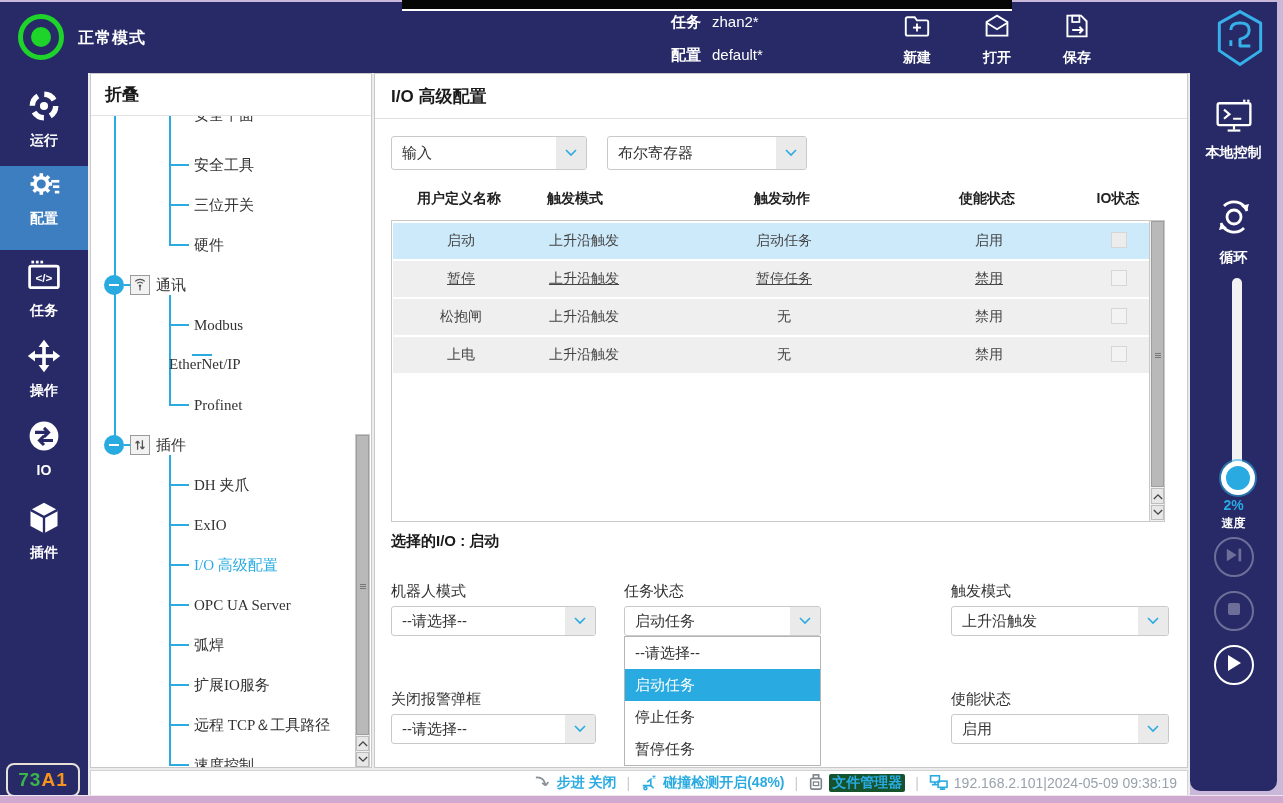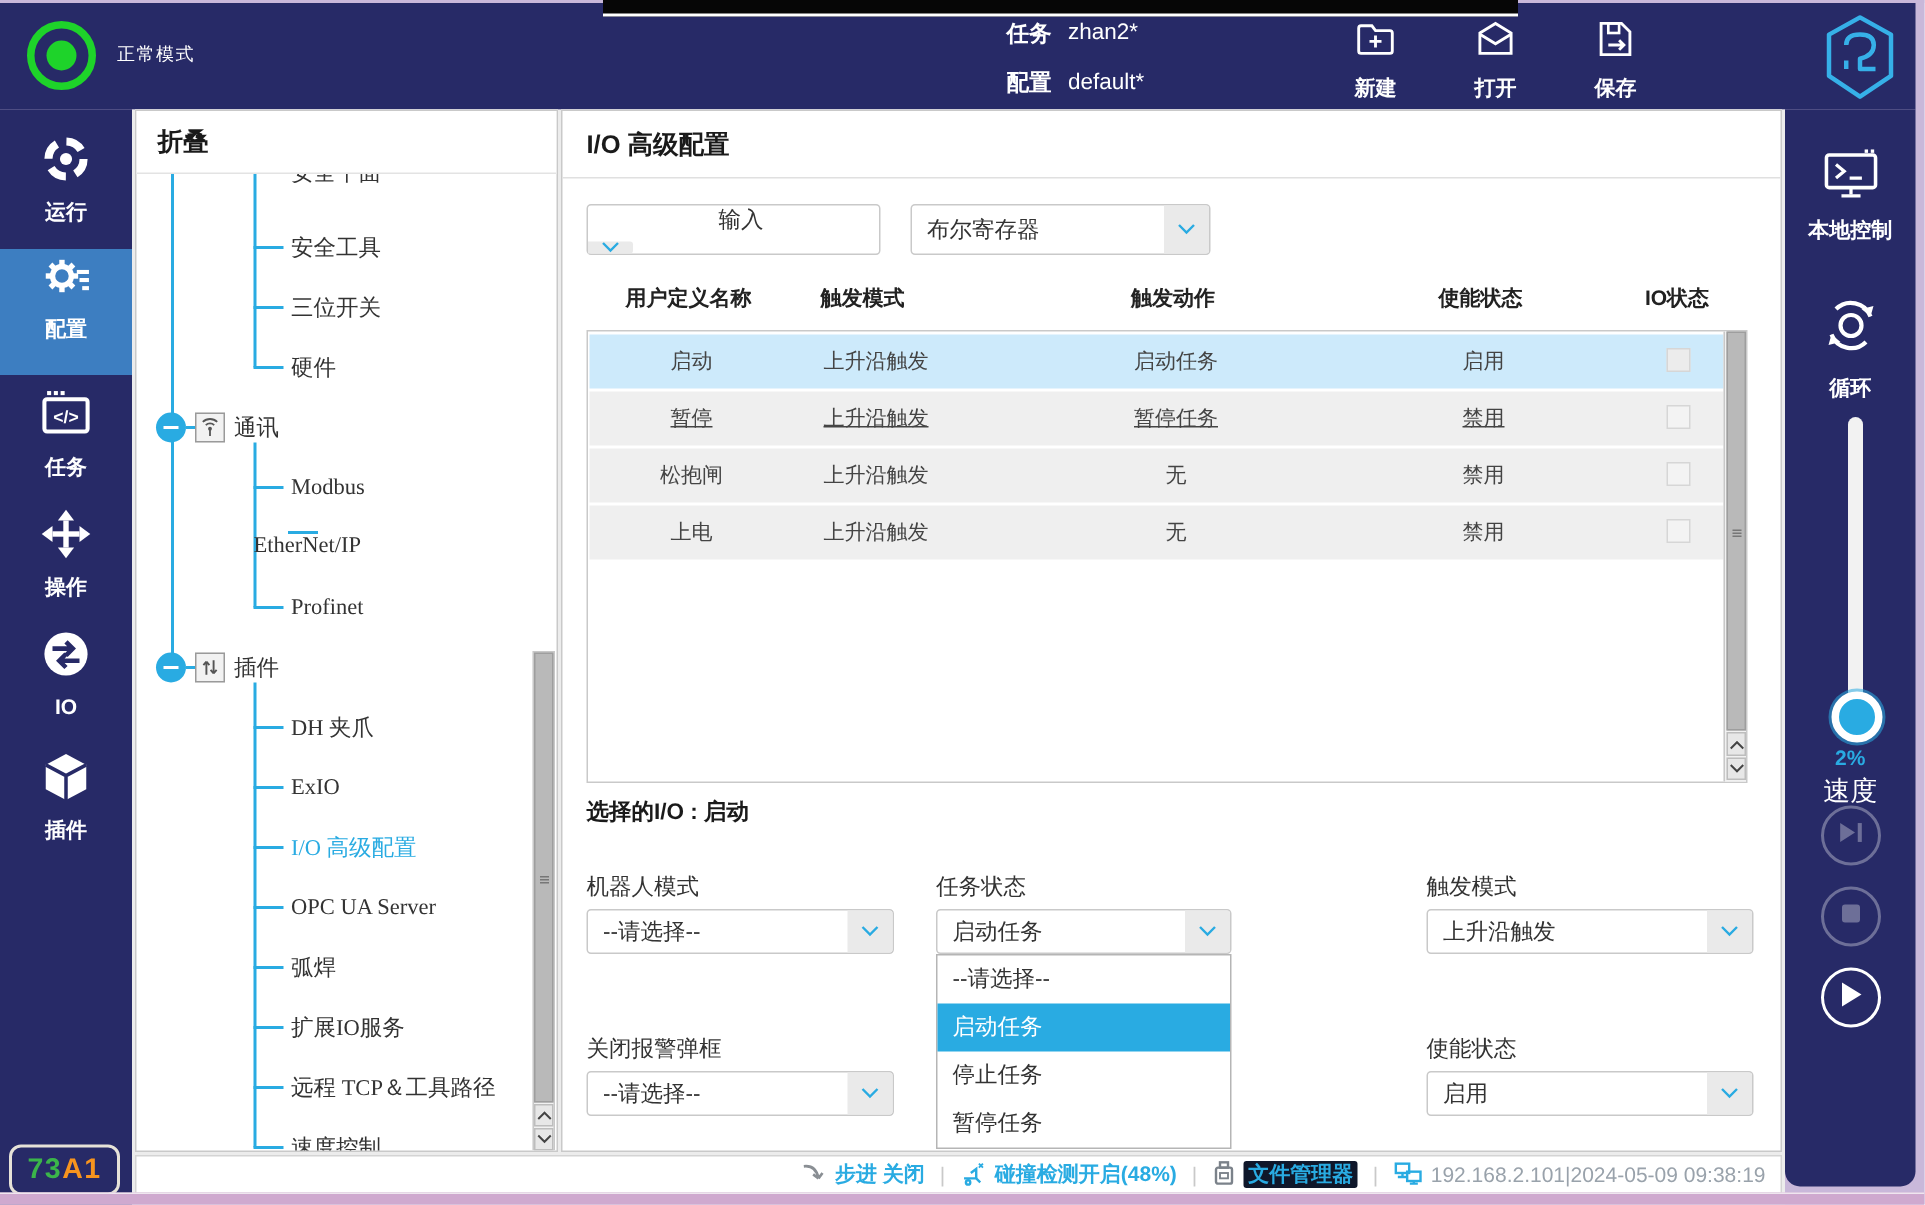--- a/index.html
+++ b/index.html
@@ -5,21 +5,21 @@
   html,body{margin:0;padding:0;}
   body{width:1283px;height:803px;background:#c9b8da;font-family:"Liberation Sans","DejaVu Sans",sans-serif;overflow:hidden;}
   #app{position:relative;width:1283px;height:803px;background:#c9b8da;}
   .abs{position:absolute;}
 
   
   .topbar{left:0;top:2px;width:1277px;height:71px;background:#272a67;}
   .ext-strip{left:402px;top:0;width:610px;height:9px;background:#060606;border-bottom:2px solid #fff;}
   .statuslight{left:18px;top:12px;width:46px;height:46px;border-radius:50%;border:5px solid #1ed32a;box-sizing:border-box;}
   .statuslight .dot{position:absolute;left:8px;top:8px;width:20px;height:20px;border-radius:50%;background:#1ed32a;}
-  .mode-label{left:78px;top:26px;color:#fff;font-size:12px;font-weight:normal;letter-spacing:1px;}
+  .mode-label{left:78px;top:26px;color:#fff;font-size:16px;font-weight:bold;letter-spacing:1px;}
   .tc-label{color:#fff;font-weight:bold;font-size:15px;}
   .tc-value{color:#fff;font-size:15px;}
   .top-btn{width:50px;text-align:center;color:#fff;cursor:pointer;}
   .top-btn .lbl{display:block;margin-top:3px;font-size:14px;font-weight:bold;color:#fff;}
   .logo-box{left:1210px;top:5px;width:60px;height:62px;}
 
   
   .leftnav{left:0;top:73px;width:88px;height:730px;background:#272a67;}
   .nav-item{position:absolute;left:0;width:88px;height:78px;display:flex;flex-direction:column;align-items:center;color:#fff;cursor:pointer;}
   .nav-item.active{background:#3d7ec1;}
@@ -80,30 +80,30 @@
   .dropdown-item{height:32px;line-height:32px;padding-left:10px;font-size:15px;color:#333;cursor:pointer;}
   .dropdown-item.selected{background:#29abe2;color:#fff;}
 
   
   .rightnav{left:1190px;top:73px;width:87px;height:718px;background:#272a67;border-radius:0 0 10px 10px;}
   .rn-item{position:absolute;width:87px;display:flex;flex-direction:column;align-items:center;color:#fff;}
   .rn-item .rlbl{font-size:14px;font-weight:bold;margin-top:6px;}
   .slider-track{position:absolute;left:42px;top:205px;width:10px;height:205px;background:#f2f2f2;border-radius:5px;cursor:pointer;}
   .slider-knob{position:absolute;left:31px;top:388px;width:24px;height:24px;border-radius:50%;background:#29abe2;border:5px solid #fff;box-sizing:content-box;box-shadow:0 0 0 2px rgba(41,171,226,.55);cursor:grab;}
   .speed-val{position:absolute;left:0;top:424px;width:87px;text-align:center;color:#29abe2;font-size:14px;font-weight:bold;}
-  .speed-lbl{position:absolute;left:0;top:442px;width:87px;text-align:center;color:#fff;font-size:18px;font-weight:normal;}
+  .speed-lbl{position:absolute;left:0;top:442px;width:87px;text-align:center;color:#fff;font-size:12px;font-weight:bold;}
   .cir-btn{position:absolute;left:24px;width:40px;height:40px;border-radius:50%;border:2px solid #fff;box-sizing:border-box;display:flex;align-items:center;justify-content:center;cursor:pointer;}
   .cir-btn.dim{opacity:.32;}
 
   
   .statusbar{left:90px;top:770px;width:1098px;height:26px;background:#fff;border:1px solid #d4d4d4;box-sizing:border-box;display:flex;align-items:center;justify-content:flex-end;gap:10px;padding-right:10px;font-size:14px;}
   .sb-cyan{color:#29abe2;font-weight:bold;}
   .sb-gray{color:#99a2ab;}
   .sb-div{color:#c9c9c9;}
-  .fm-hl{background:#0f172a;border-radius:2px;padding:0 3px;}
+  .fm-hl{background:#14532d;border-radius:2px;padding:0 3px;}
   .sb-item{display:flex;align-items:center;gap:5px;}
 
   .bottom-strip{left:0;top:795px;width:1283px;height:8px;background:#cfa9cf;border-top:1px solid #efe6ef;}
   .top-edge{left:0;top:0;width:1283px;height:2px;background:#c9b8da;}
 </style>
 </head>
 <body>
 
 <div id="app">
   <div class="abs top-edge"></div>
@@ -363,21 +363,21 @@
 
     <div class="tree-header">
       <span class="t">折叠</span>
     </div>
   </div>
 
   <div class="abs mainpanel">
     <div class="main-title">I/O 高级配置</div>
     <div class="main-divider"></div>
 
-    <div class="select" style="left:16px;top:62px;width:196px;flex-direction:column;">
+    <div class="select" style="left:16px;top:62px;width:196px;">
       <span class="val">输入</span>
       <span class="arrow">
           <svg width="12" height="8" viewBox="0 0 12 8">
             <polyline points="1,1 6,6 11,1" fill="none" stroke="#29abe2" stroke-width="1.6"></polyline>
           </svg>
         </span>
     </div>
     <div class="select" style="left:232px;top:62px;width:200px;gap:21px;">
       <span class="val">布尔寄存器</span>
       <span class="arrow">

